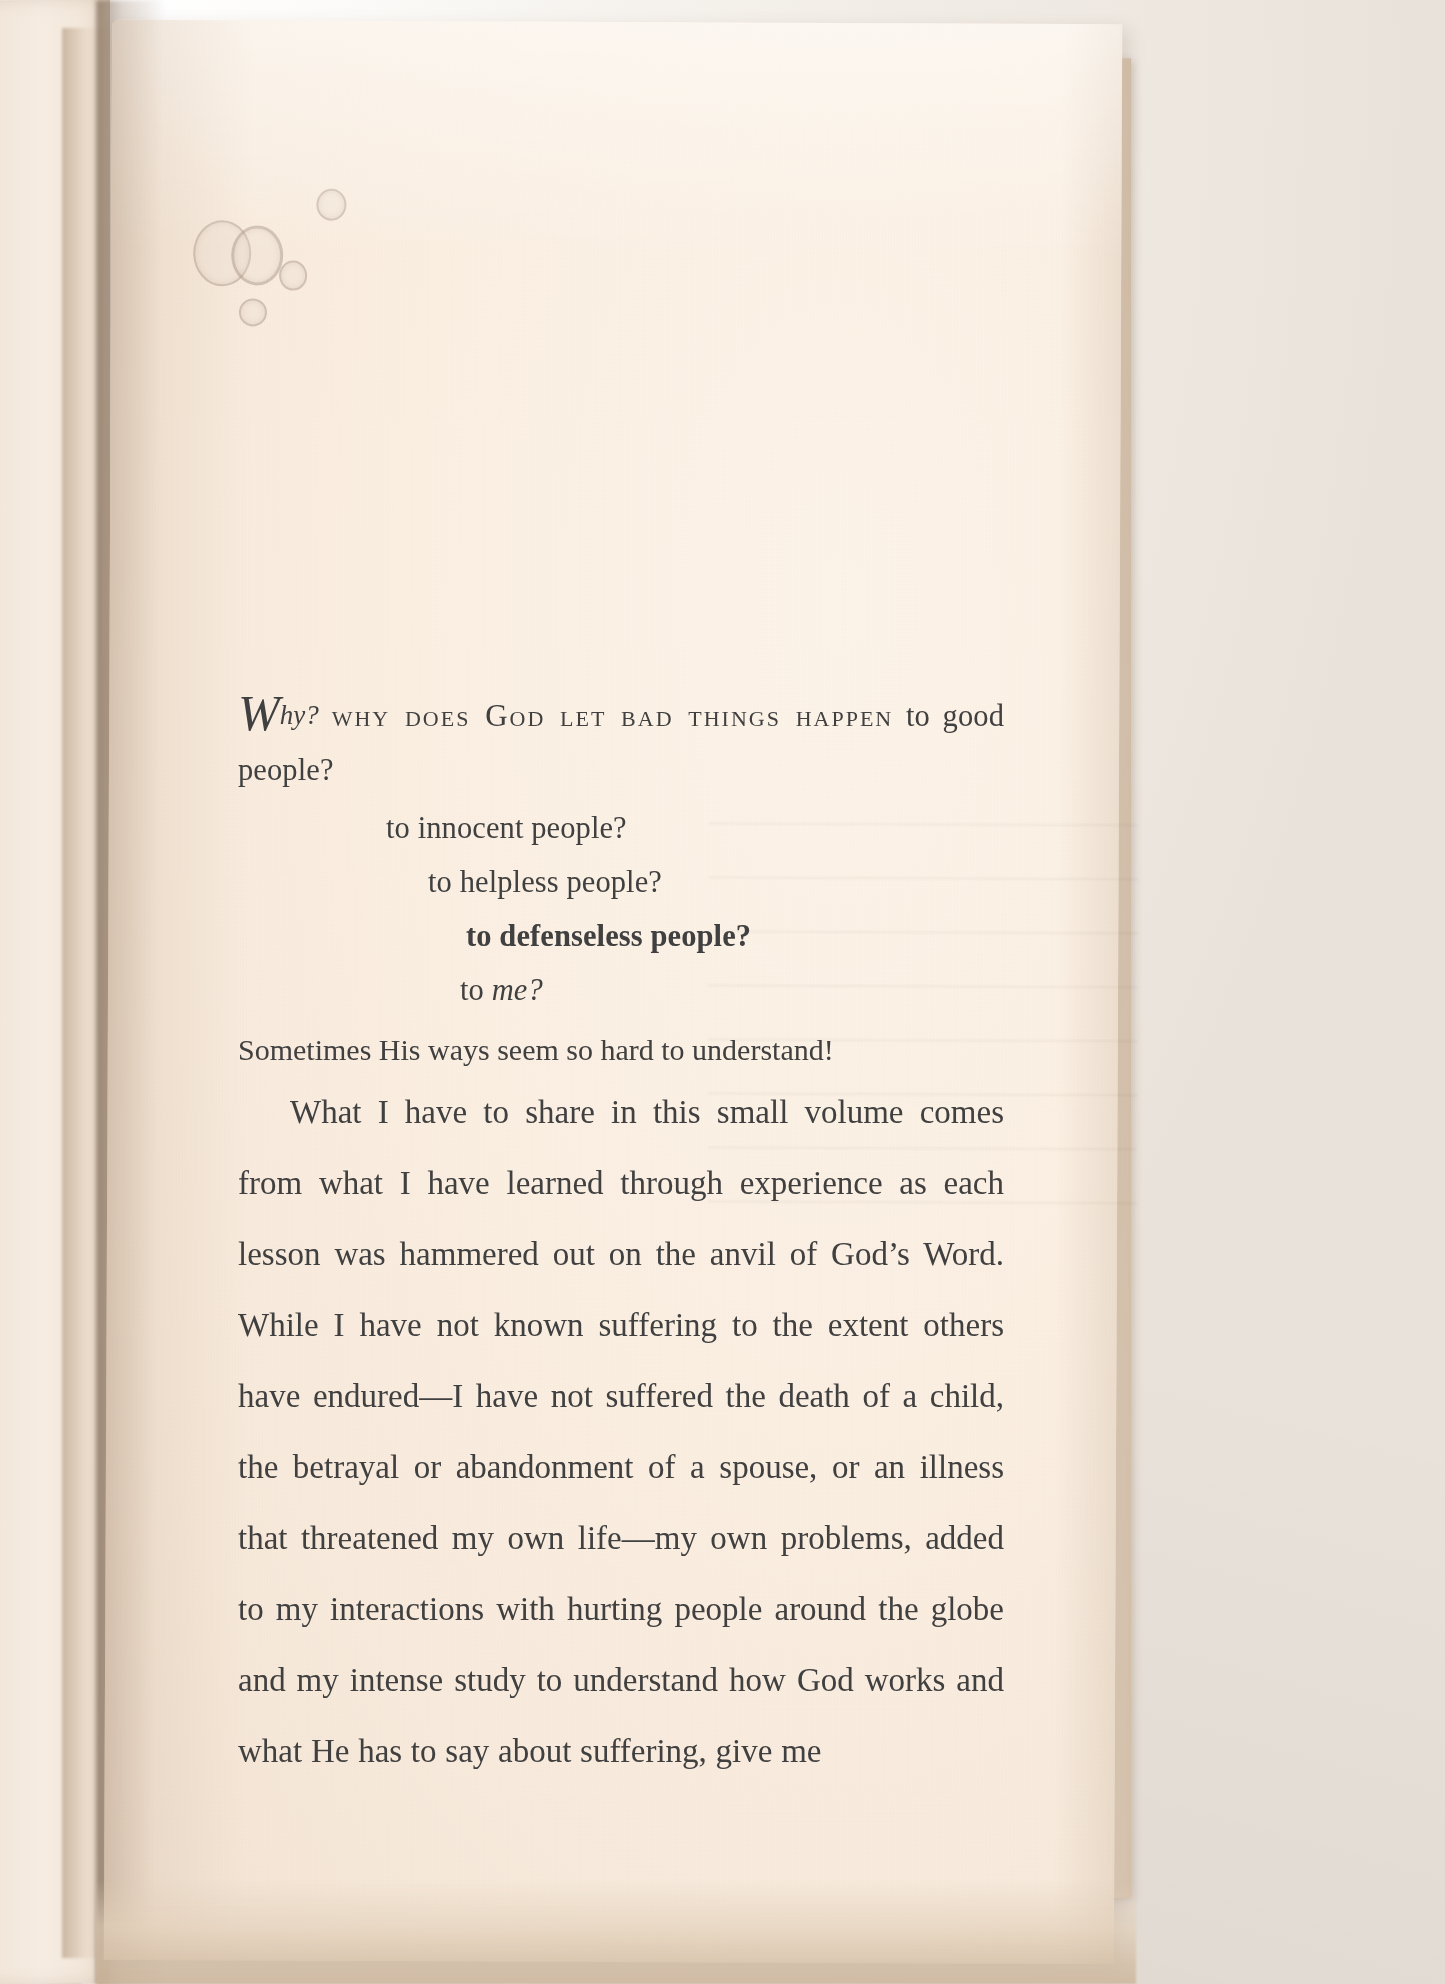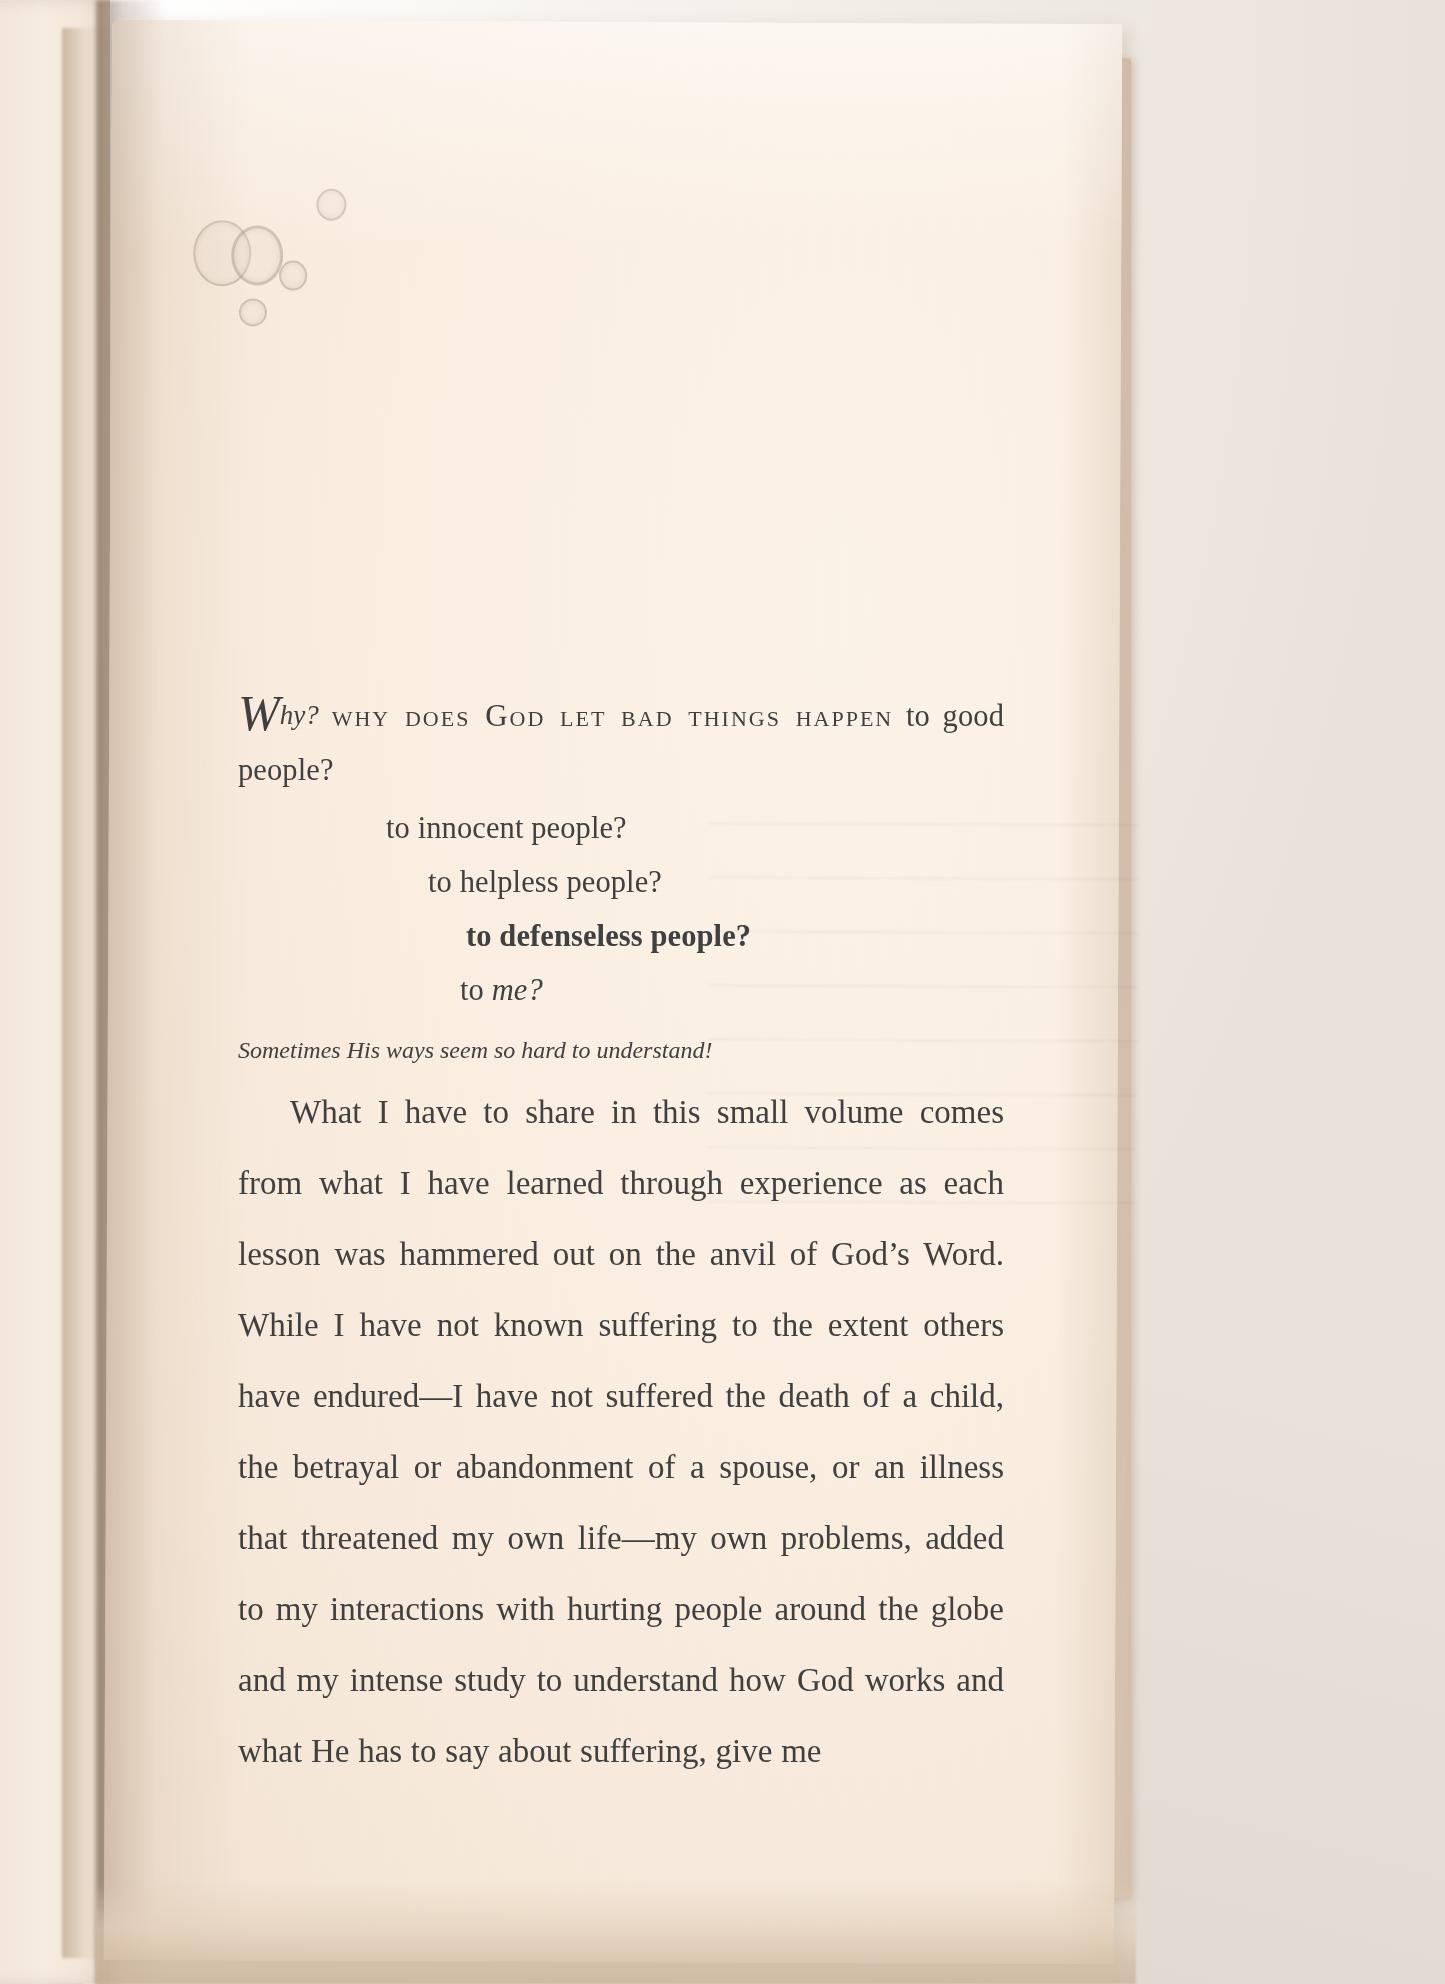--- a/index.html
+++ b/index.html
@@ -181,22 +181,21 @@
   .line {
     white-space: nowrap;
   }
   .l1 { padding-left: 148px; }
   .l2 { padding-left: 190px; }
   .l3 { padding-left: 228px; font-weight: bold; }
   .l4 { padding-left: 258px; }
   .l5 { padding-left: 222px; }
   .ital { font-style: italic; text-align: center; }
   .exclaim-line {
-    font-style: italic;
-    font-size: 24px;
+    font-size: 30px;
     line-height: 54px;
     margin-top: 6px;
   }
   .body-para {
     margin: 0;
     text-indent: 52px;
     text-align: justify;
     text-justify: inter-word;
     font-size: 33px;
     line-height: 71px;

